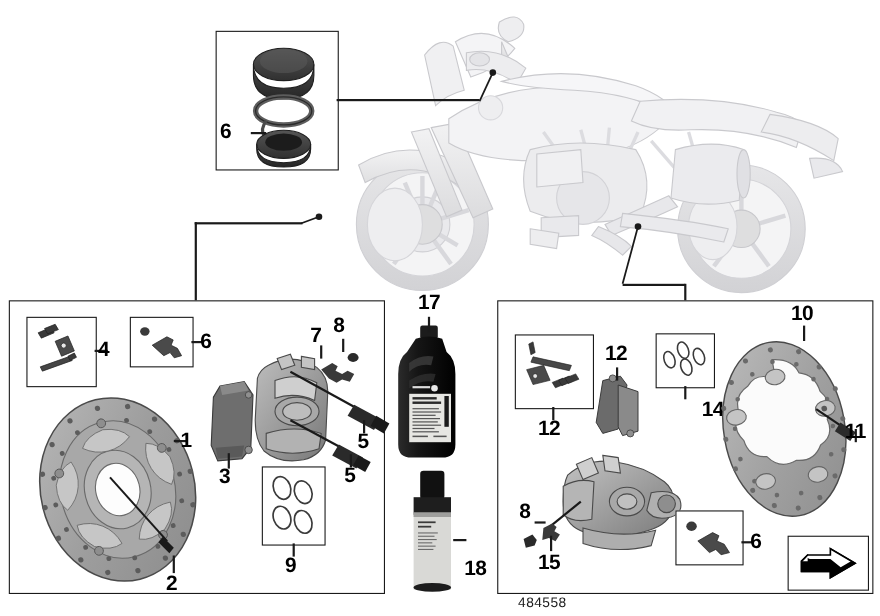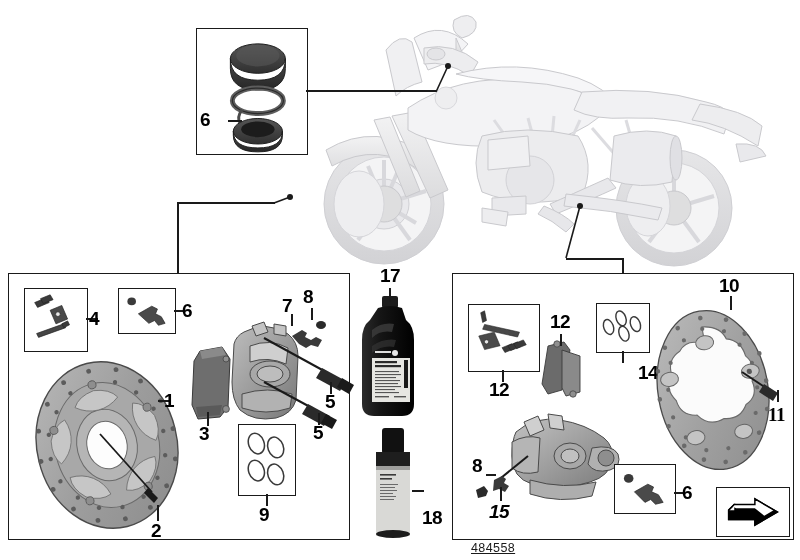--- a/index.html
+++ b/index.html
@@ -487,21 +487,21 @@
     </g>
   </svg>
   <div class="lead v" style="left:730px;top:296px;height:14px;"></div>
   <div class="callout" style="left:719px;top:276px;">10</div>
 
   <svg style="position:absolute;left:740px;top:368px;" width="50" height="36">
     <line x1="2" y1="4" x2="26" y2="20" stroke="#1a1a1a" stroke-width="2"></line>
     <path d="M24,16 l14,9 l-5,8 l-14,-9 z" fill="#2a2a2a"></path>
   </svg>
   <div class="lead v" style="left:777px;top:390px;height:12px;"></div>
-  <div class="callout" style="left:768px;top:405px;font-family:Liberation Serif, serif;">11</div>
+  <div class="callout" style="left:768px;top:383px;">11</div>
 
   <svg style="position:absolute;left:496px;top:404px;" width="130" height="110">
     <defs>
       <linearGradient id="calG2" x1="0" y1="0" x2="1" y2="1">
         <stop offset="0" stop-color="#c2c2c2"></stop>
           <stop offset=".55" stop-color="#9c9c9c"></stop>
         <stop offset="1" stop-color="#7c7c7c"></stop>
       </linearGradient>
     </defs>
     <g stroke="#4a4a4a" stroke-width="1" fill="url(#calG2)">
@@ -518,35 +518,35 @@
   </svg>
 
   <svg style="position:absolute;left:470px;top:452px;" width="62" height="50">
     <line x1="58" y1="4" x2="26" y2="30" stroke="#1a1a1a" stroke-width="2"></line>
     <path d="M24,28 l8,-4 l4,3 l-2,4 l5,3 l-4,6 l-6,-3 l-6,2 z" fill="#3a3a3a"></path>
     <path d="M6,38 l8,-4 l4,5 l-2,5 l-8,2 z" fill="#2a2a2a"></path>
   </svg>
   <div class="lead h" style="left:486px;top:474px;width:10px;"></div>
   <div class="callout" style="left:472px;top:456px;">8</div>
   <div class="lead v" style="left:500px;top:487px;height:14px;"></div>
-  <div class="callout" style="left:489px;top:502px;font-style:italic;">15</div>
+  <div class="callout" style="left:489px;top:502px;">15</div>
 
   <div class="inset" style="left:614px;top:464px;width:60px;height:48px;">
     <svg viewBox="0 0 60 48" width="58" height="46">
       <ellipse cx="14" cy="14" rx="5" ry="4.5" fill="#3a3a3a"></ellipse>
       <path d="M20,28 l14,-8 l6,3 l-2,5 l7,3 l5,8 l-8,2 l-5,-5 l-6,3 z" fill="#4a4a4a" stroke="#222" stroke-width=".7"></path>
     </svg>
   </div>
   <div class="lead h" style="left:674px;top:492px;width:10px;"></div>
   <div class="callout" style="left:682px;top:483px;">6</div>
 
   <div class="arrowbox" style="left:716px;top:487px;width:72px;height:48px;">
     <svg viewBox="0 0 64 40" width="60" height="38">
       <path d="M6,18 L6,28 L34,28 L34,34 L58,20 L34,6 L34,12 L12,12 L12,18 Z" fill="#000"></path>
       <path d="M6,18 L12,12 L34,12 L34,6 L58,20 L34,34 L34,28 L6,28 Z" fill="none" stroke="#000" stroke-width="1.4"></path>
       <path d="M10,14 L14,10 L32,10 L32,5 L54,18 L44,24 L34,16 L14,16 Z" fill="#fff"></path>
       <path d="M6,18 L12,12 L34,12 L34,6 L58,20 L34,34 L34,28 L6,28 Z" fill="none" stroke="#000" stroke-width="1.6"></path>
     </svg>
   </div>
 
-  <div class="partnum" style="left:471px;top:541px;text-decoration:underline;">484558</div>
+  <div class="partnum" style="left:471px;top:541px;">484558</div>
 
 </div>
 
 </body></html>

